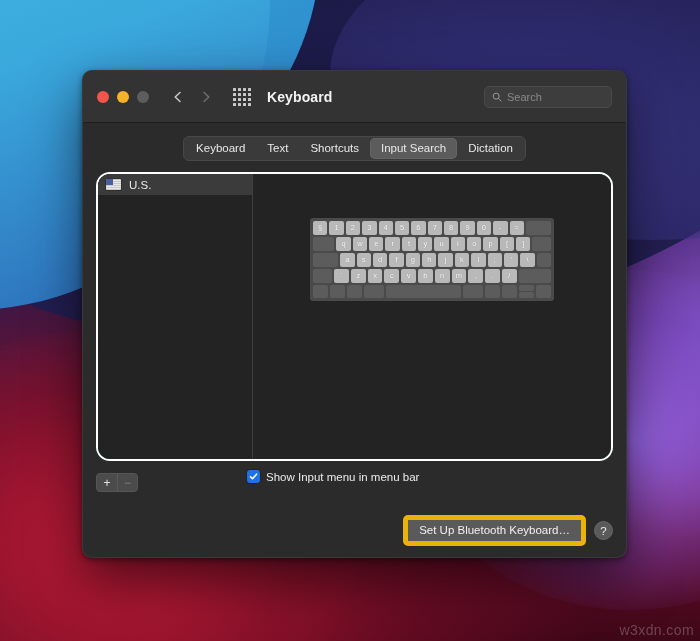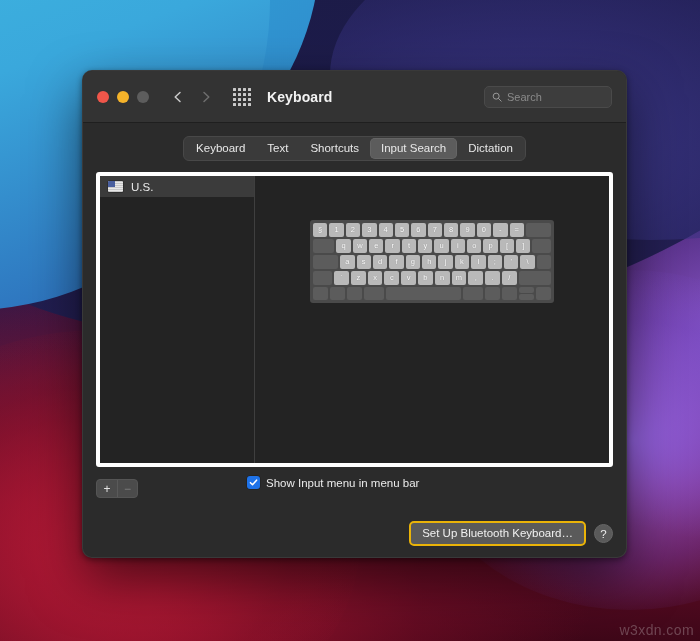--- a/index.html
+++ b/index.html
@@ -201,22 +201,22 @@
   }
   #panel {
     flex: 1 1 auto;
     display: flex;
     flex-direction: column;
     min-height: 0;
   }
   #split {
     flex: 1 1 auto;
     display: flex;
-    border: 4px solid #ffffff;
-    border-radius: 3px;
+    border: 2px solid #ffffff;
+    border-radius: 14px;
     background: #0f766e;
     overflow: hidden;
     min-height: 0;
   }
   #sidebar {
     width: 155px;
     flex: 0 0 155px;
     border-right: 1px solid #3f3f3f;
     background: #232323;
     padding-top: 0;
@@ -348,21 +348,21 @@
   #footer {
     flex: 0 0 auto;
     display: flex;
     align-items: center;
     justify-content: flex-end;
     gap: 8px;
     padding: 8px 13px 11px 13px;
   }
   #bt-btn {
     background: #5a5a5a;
-    border: 2px solid #eab308;
+    border: 5px solid #eab308;
     border-radius: 5px;
     color: #f0f0f0;
     font-size: 11.5px;
     padding: 4px 11px 5px 11px;
     white-space: nowrap;
   }
   #help-btn {
     width: 19px; height: 19px;
     border-radius: 50%;
     background: #5a5a5a;

